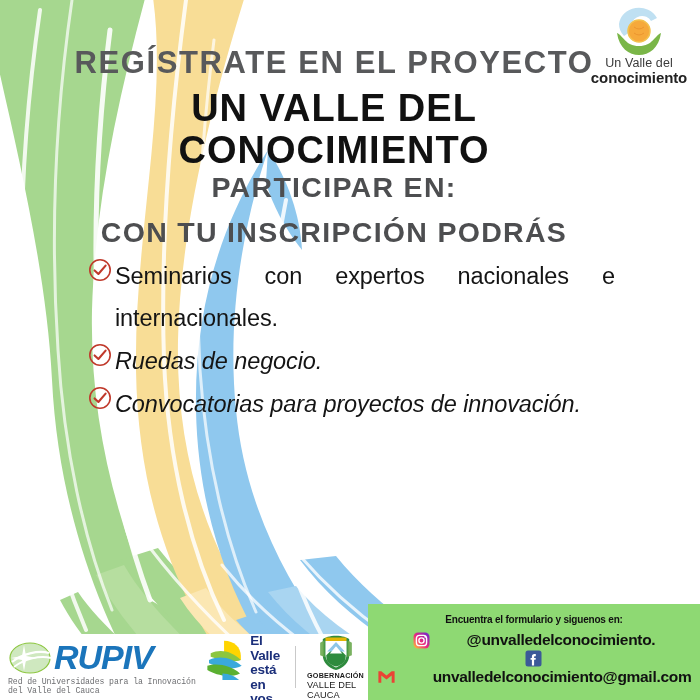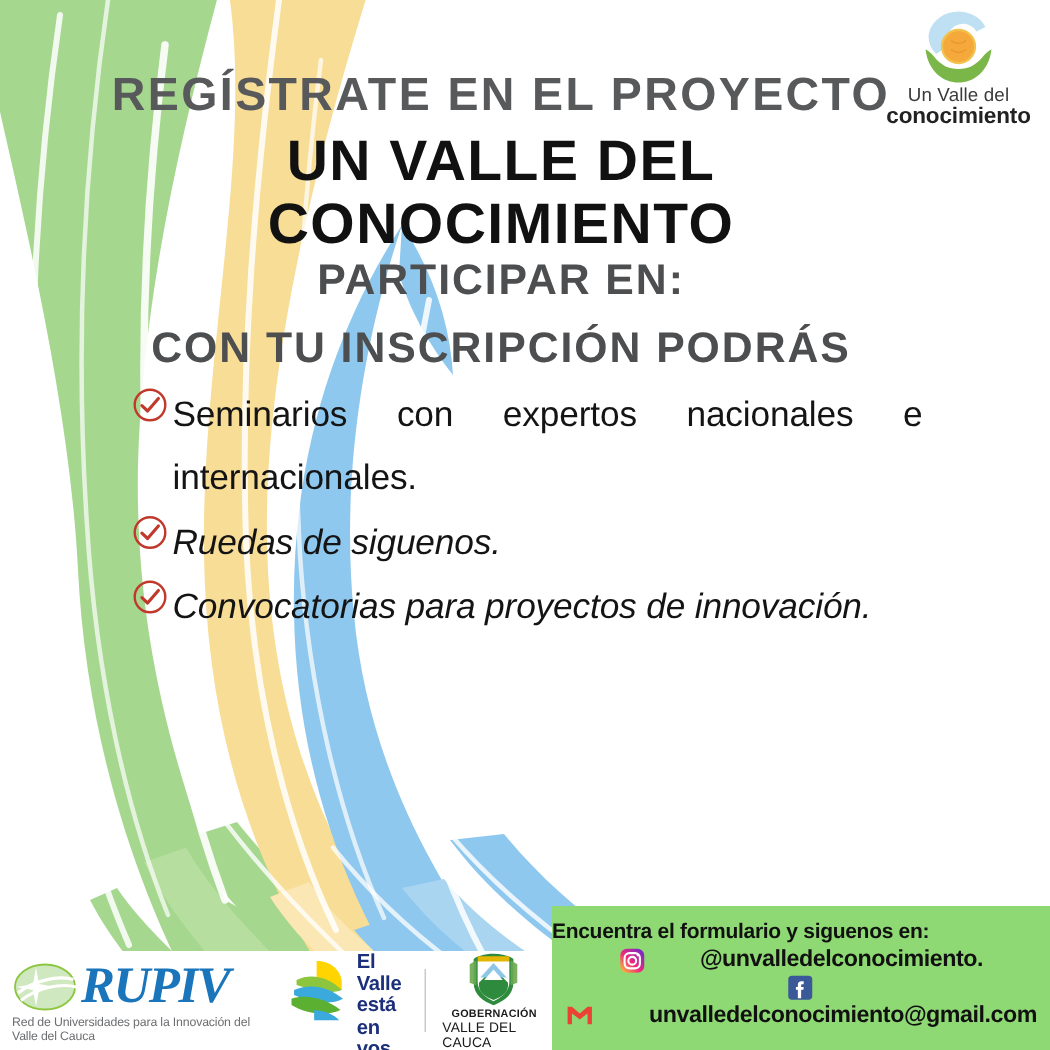--- a/index.html
+++ b/index.html
@@ -133,34 +133,35 @@
     display: flex;
     align-items: flex-start;
     height: 100%;
   }
   #rupiv-logo {
     padding-left: 8px;
     flex-direction: column;
     align-items: flex-start;
     justify-content: center;
   }
-  .rupiv-row { display: flex; align-items: center; font-family: Liberation Serif, serif; }
+  .rupiv-row { display: flex; align-items: flex-start; }
   .rupiv-word {
     font-size: 34px;
     font-weight: bold;
     font-style: italic;
     color: #1b75bb;
     letter-spacing: -1px;
     line-height: 34px;
   }
   .rupiv-tag {
     font-size: 8.2px;
     color: #6d6e71;
     margin-top: 1px;
     letter-spacing: -.1px;
+    font-family: Liberation Mono, monospace;
   }
   #valle-logo { padding-left: 6px; }
   .valle-text {
     margin-left: 3px;
     font-size: 13.5px;
     font-weight: bold;
     color: #1b2f7a;
     line-height: 14.5px;
     letter-spacing: -.2px;
   }
@@ -197,22 +198,22 @@
     top: 604px;
     width: 332px;
     height: 96px;
     background: #8ed973;
     z-index: 6;
     padding-top: 6px;
     box-sizing: border-box;
   }
   .contact-head {
     display: block;
-    text-align: left;
-    font-size: 14px;
+    text-align: center;
+    font-size: 10px;
     font-weight: bold;
     color: #111111;
     line-height: 20px;
     letter-spacing: -.2px;
   }
   .contact-row {
     display: flex;
     align-items: center;
     justify-content: center;
     line-height: 20px;
@@ -306,21 +307,21 @@
       </svg>
       <span class="bullet-text">Seminarios con expertos nacionales e internacionales.</span>
     </div>
 
 
     <div class="bullet-row">
       <svg class="check-icon" viewBox="0 0 24 24" xmlns="http://www.w3.org/2000/svg">
         <circle cx="12" cy="12" r="10.2" fill="none" stroke="#c0392b" stroke-width="1.6"></circle>
         <path d="M 6.6 12.4 L 10.4 16 L 17.6 7.6" fill="none" stroke="#c0392b" stroke-width="2.1" stroke-linecap="round" stroke-linejoin="round"></path>
       </svg>
-      <span class="bullet-text italic">Ruedas de siguenos.</span>
+      <span class="bullet-text italic">Ruedas de negocio.</span>
     </div>
 
 
     <div class="bullet-row">
       <svg class="check-icon" viewBox="0 0 24 24" xmlns="http://www.w3.org/2000/svg">
         <circle cx="12" cy="12" r="10.2" fill="none" stroke="#c0392b" stroke-width="1.6"></circle>
         <path d="M 6.6 12.4 L 10.4 16 L 17.6 7.6" fill="none" stroke="#c0392b" stroke-width="2.1" stroke-linecap="round" stroke-linejoin="round"></path>
       </svg>
       <span class="bullet-text italic">Convocatorias para proyectos de innovación.</span>
     </div>

